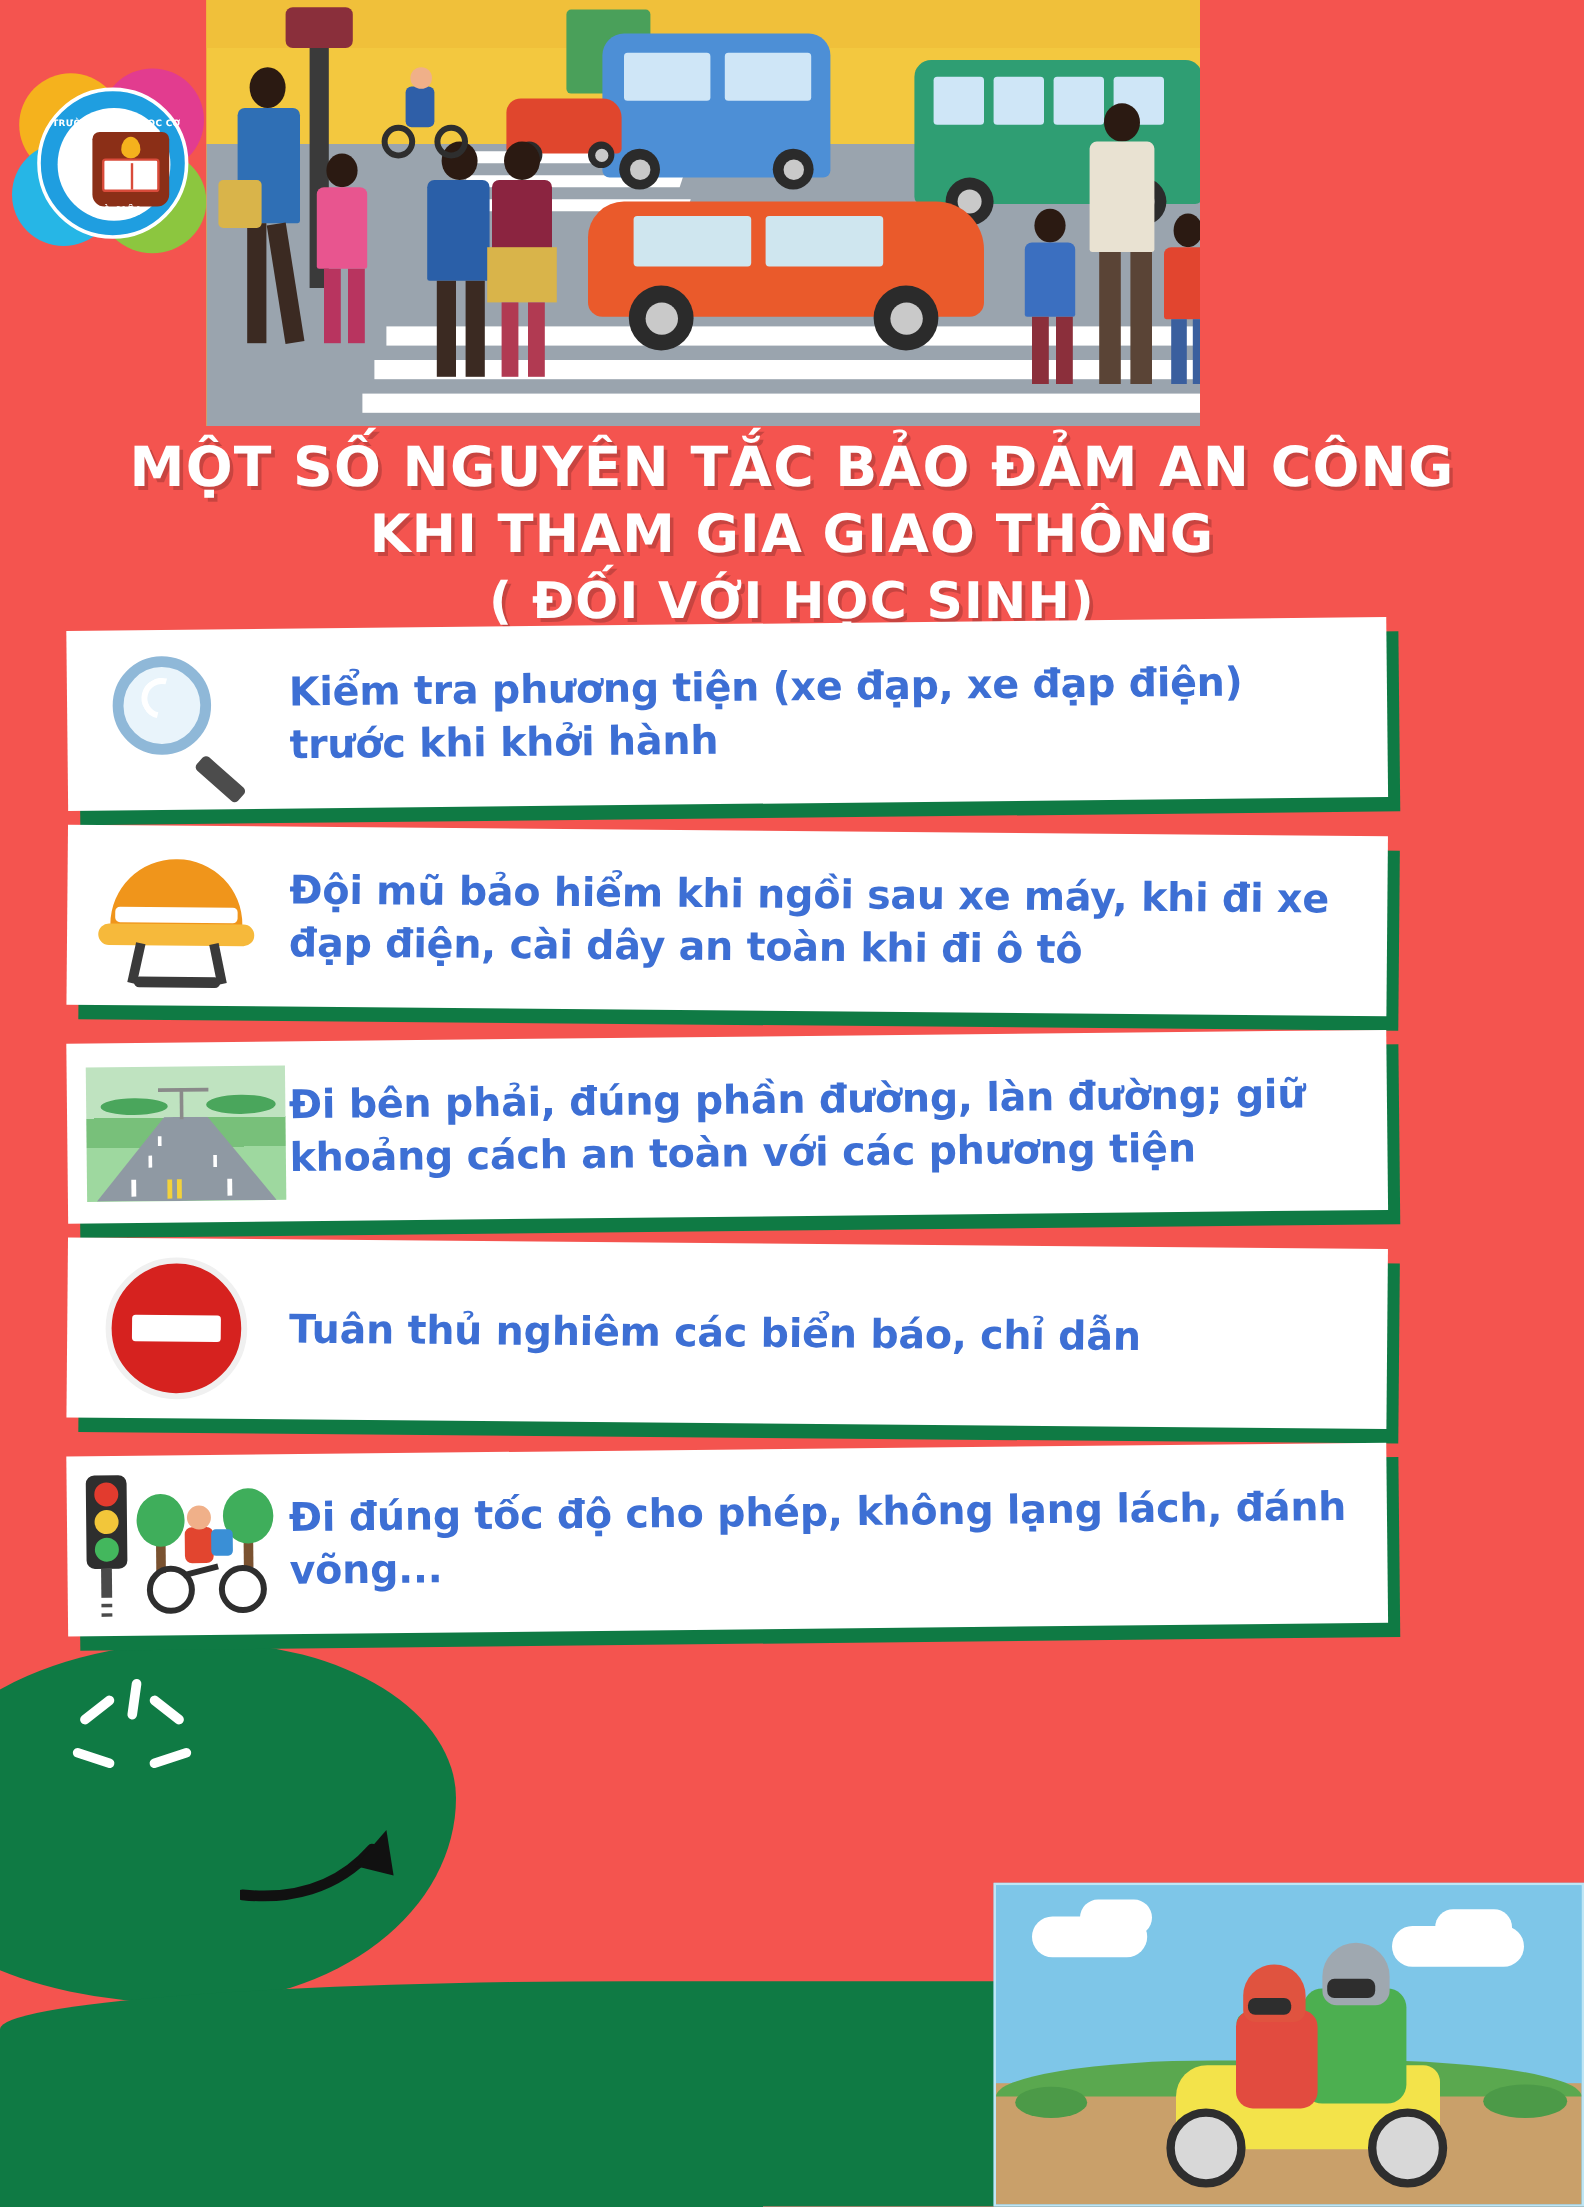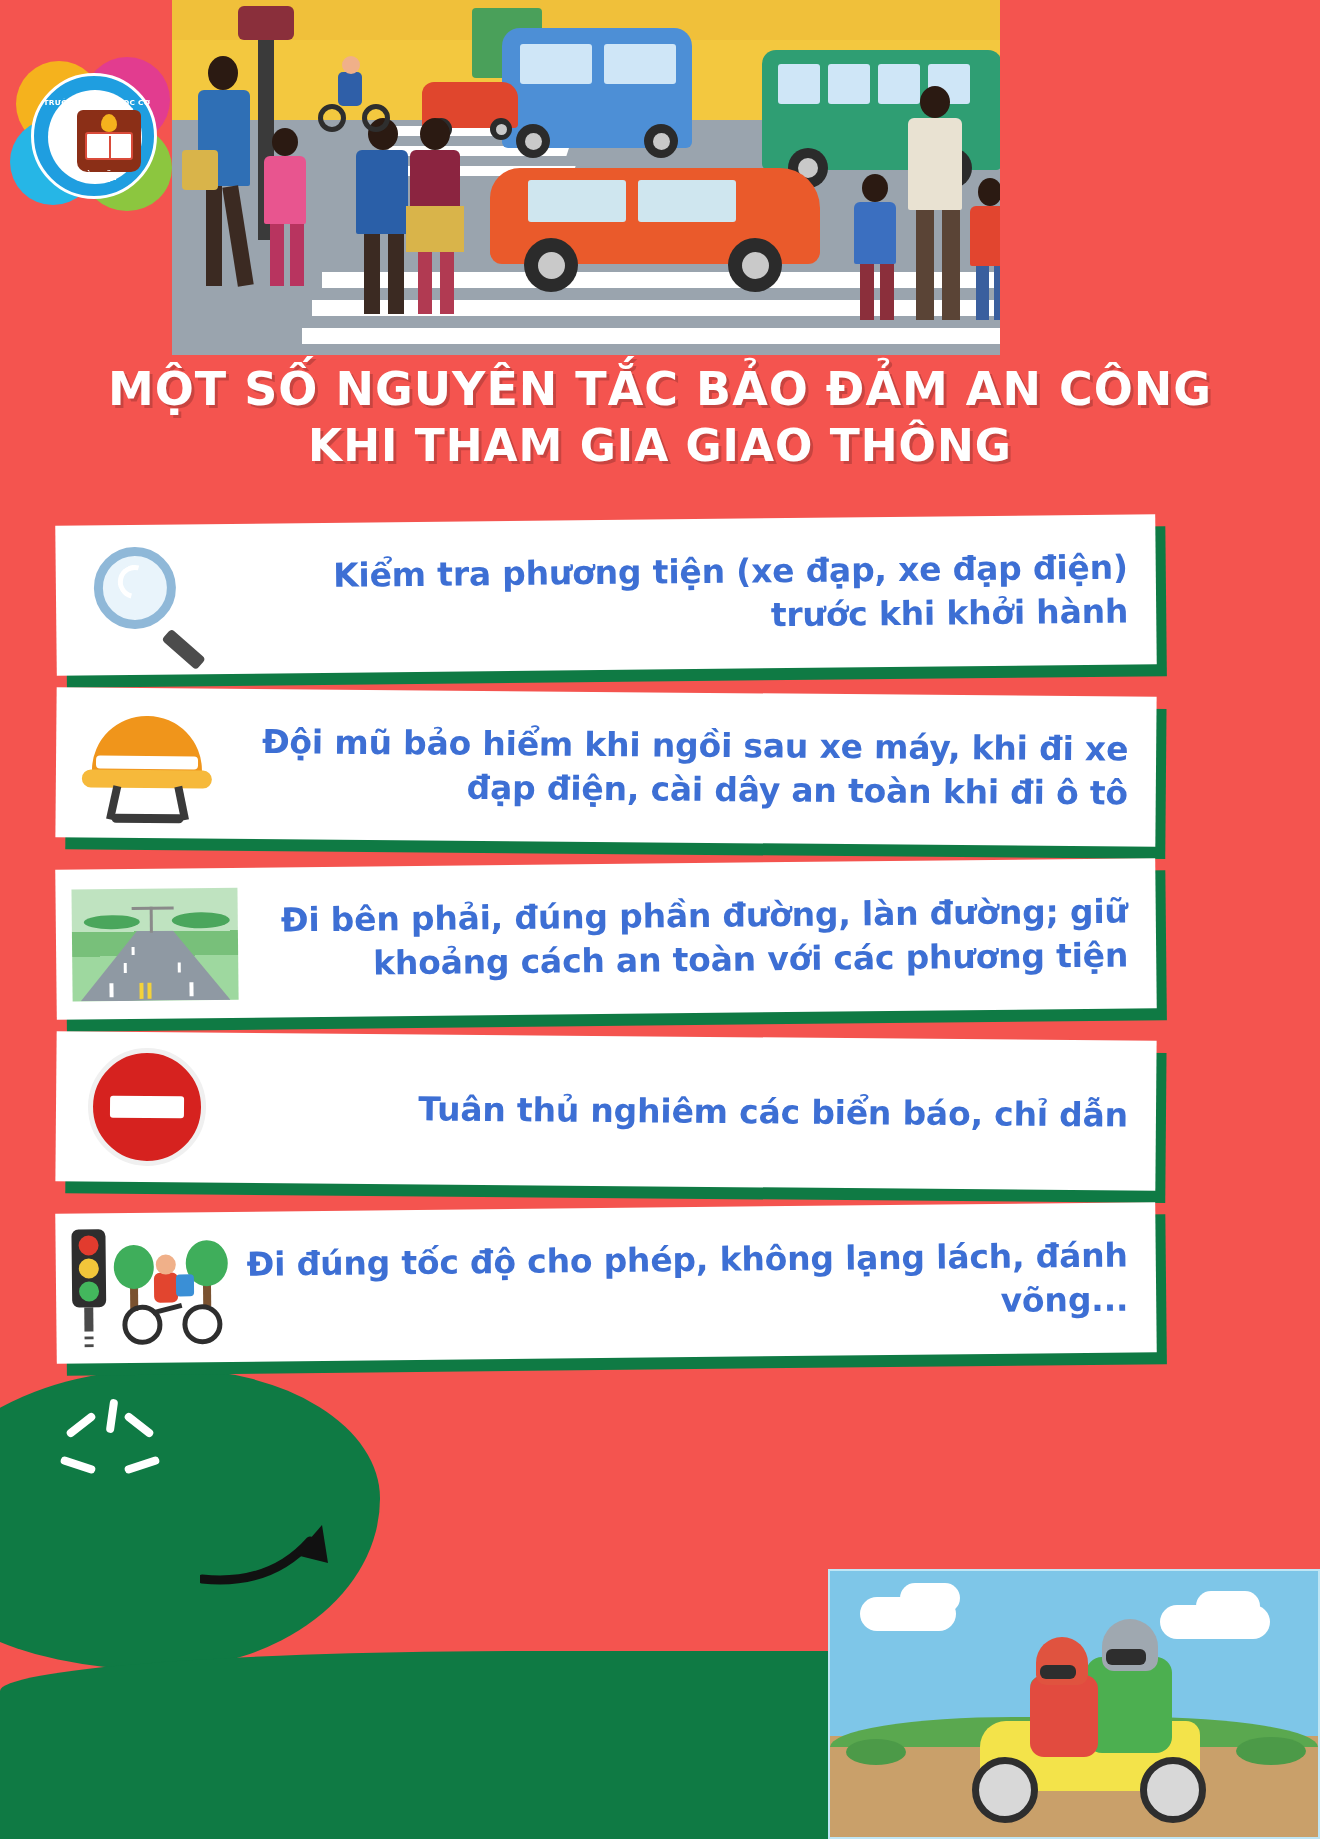--- a/index.html
+++ b/index.html
@@ -158,21 +158,20 @@
     background: #0f7a44;
     border-radius: 40% 18% 0 0 / 40px 36px 0 0;
   }
 
   
   .cards {
     position: absolute;
     left: 0;
     top: 520px;
     width: 1212px;
-    text-align: right;
   }
   .card {
     position: relative;
     margin: 0 auto 22px auto;
     width: 1100px;
     min-height: 150px;
     background: #ffffff;
     display: flex;
     align-items: center;
     padding: 10px 28px 10px 10px;
@@ -483,20 +482,21 @@
 
     <div class="bike-wheel" style="position:absolute; left:146px; top:104px; width:28px; height:28px;"></div>
     <div class="bike-wheel" style="position:absolute; left:190px; top:104px; width:28px; height:28px;"></div>
     <div style="position:absolute; left:166px; top:72px; width:24px; height:34px; background:#2f5fa8; border-radius:5px;"></div>
     <div style="position:absolute; left:170px; top:56px; width:18px; height:18px; background:#f0b089; border-radius:50%;"></div>
   </div>
 
   <div class="title-block">
     <div class="title-line-1">MỘT SỐ NGUYÊN TẮC BẢO ĐẢM AN CÔNG</div>
     <div class="title-line-2">KHI THAM GIA GIAO THÔNG</div>
+    <div class="title-line-3">( ĐỐI VỚI HỌC SINH)</div>
   </div>
 
   <div class="cards">
 
     <div class="card skew-a">
       <div class="card-icon">
         <div class="ic magnifier-ring"></div>
         <div class="ic magnifier-gleam"></div>
         <div class="ic magnifier-handle"></div>
       </div>

